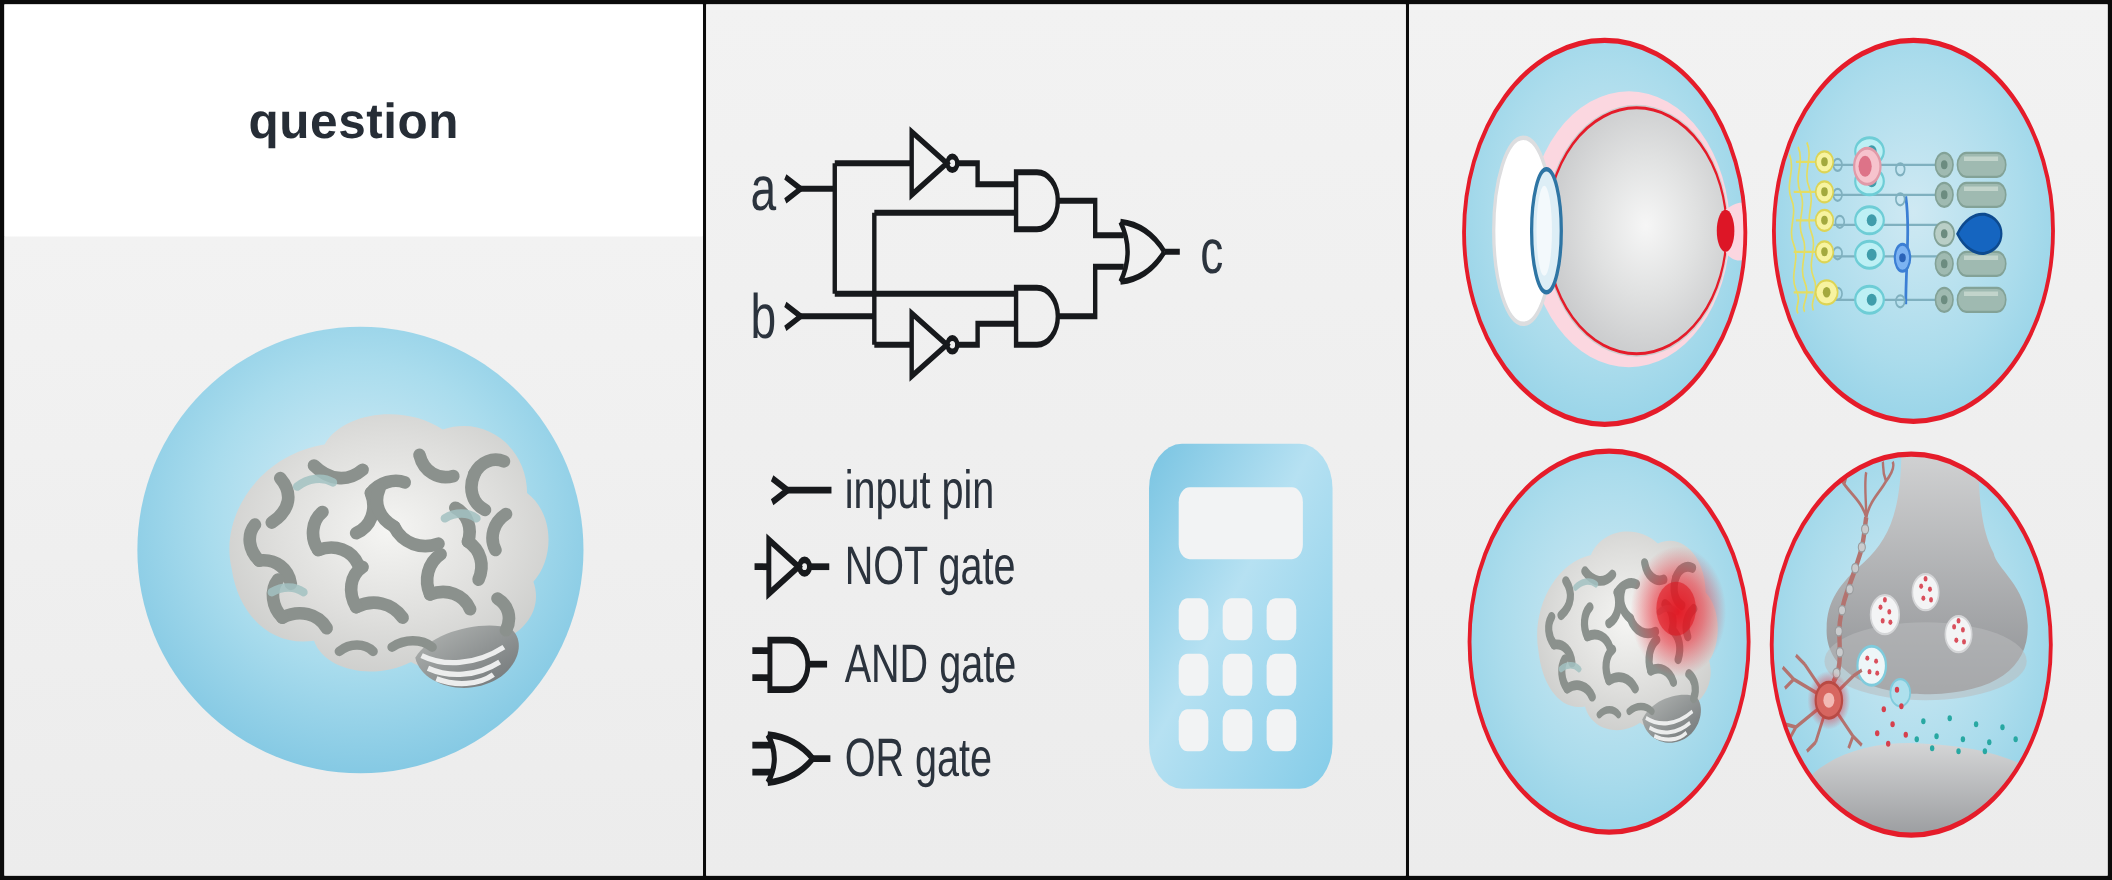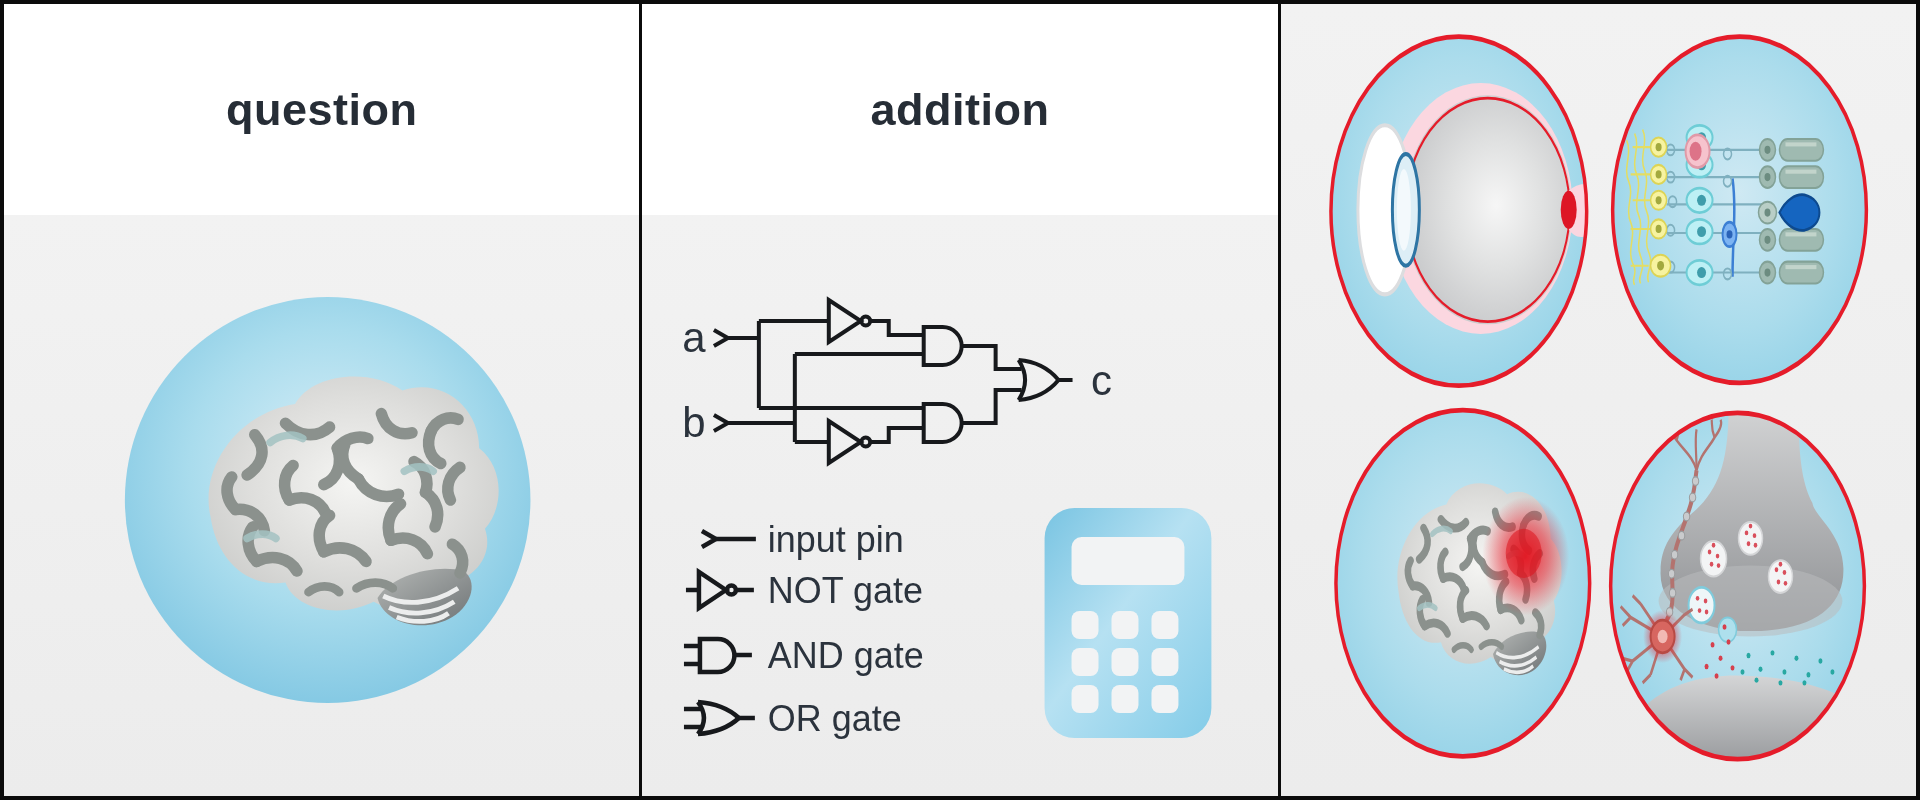--- a/index.html
+++ b/index.html
@@ -135,23 +135,20 @@
     </header>
     <div class="panel-body">
       <svg viewBox="0 0 636 581" preserveAspectRatio="none">
         <circle cx="324" cy="285" r="203" fill="url(#g-blue-big)"></circle>
         <use href="#brain-symbol" x="149" y="141" width="350" height="288"></use>
       </svg>
     </div>
   </section>
 
   <section class="panel">
-    <header class="panel-header">
-      <span class="panel-title">addition</span>
-    </header>
     <div class="panel-body">
       <svg viewBox="0 0 636 581" preserveAspectRatio="none">
 
         <g>
           <text class="circuit-label" x="52" y="123" text-anchor="middle" dominant-baseline="central">a</text>
           <text class="circuit-label" x="52" y="208" text-anchor="middle" dominant-baseline="central">b</text>
           <text class="circuit-label" x="460" y="165" text-anchor="middle" dominant-baseline="central">c</text>
 
           <path class="wire" d="M72,115 L86,123 L72,131"></path>
           <path class="wire" d="M72,200 L86,208 L72,216"></path>

